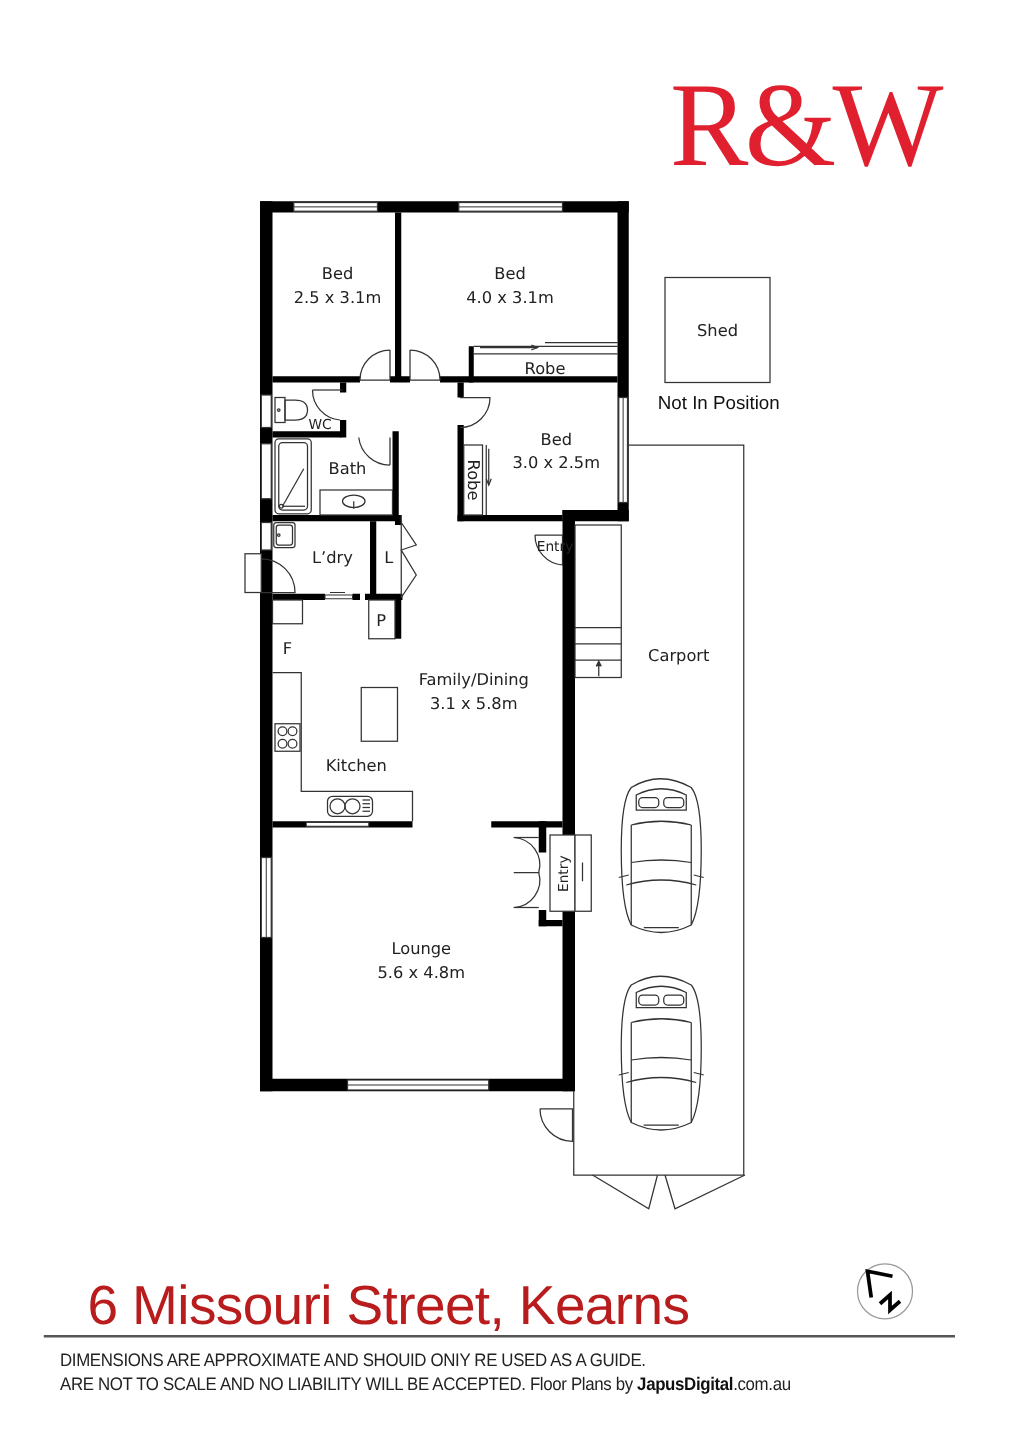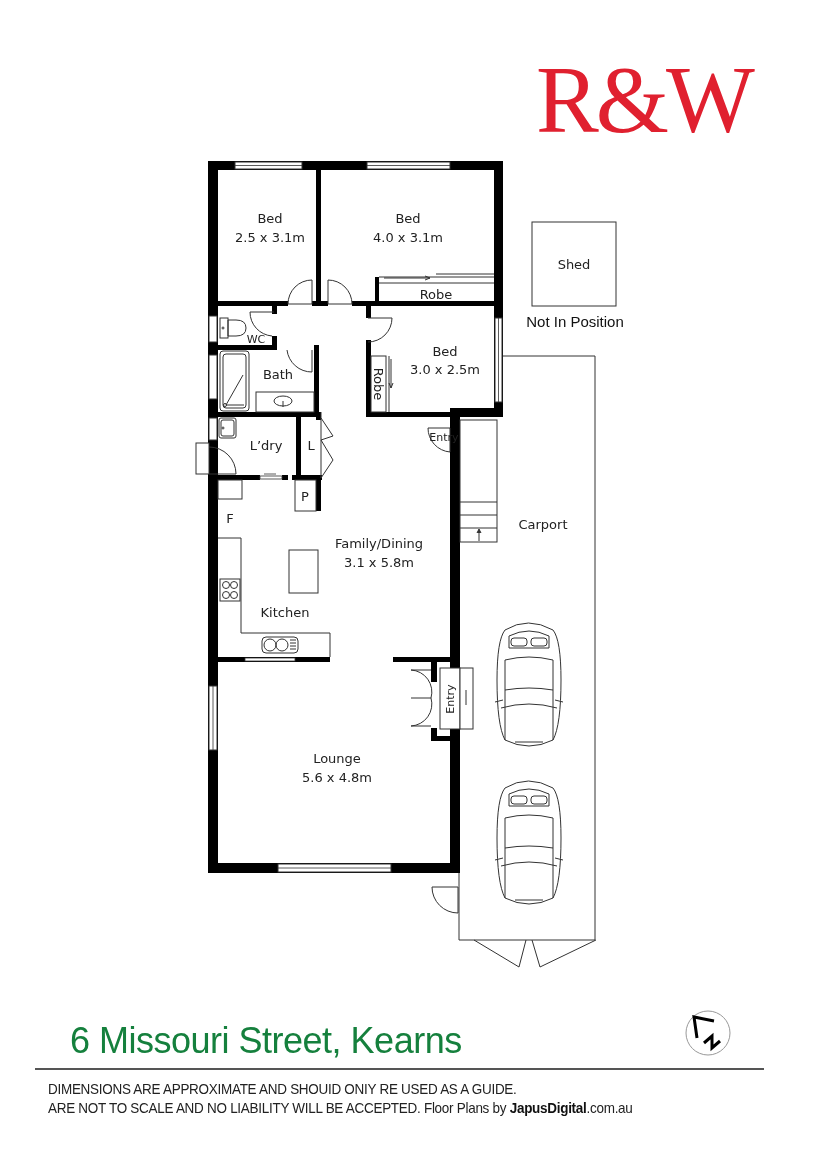--- a/index.html
+++ b/index.html
@@ -2,21 +2,21 @@
 <html><head>
 <meta charset="utf-8">
 <style>
   html, body { margin: 0; padding: 0; background: #ffffff; }
   body { width: 813px; height: 1150px; position: relative; overflow: hidden; font-family: "Liberation Sans", sans-serif; }
   .logo { position: absolute; left: 536px; top: 52px; font-family: "Liberation Serif", serif; font-size: 96px; line-height: 1; color: #e0202f; letter-spacing: -3px; transform: scaleX(0.98); transform-origin: left top; font-weight: normal; }
   svg.plan { position: absolute; left: 0; top: 0; width: 813px; height: 1000px; }
   .lbl { font-family: "DejaVu Sans", sans-serif; font-size: 13px; fill: #222; }
   .lbl-sm { font-family: "DejaVu Sans", sans-serif; font-size: 11px; fill: #222; }
   .lbl-ar { font-family: "Liberation Sans", sans-serif; font-size: 15px; fill: #111; }
-  .address { position: absolute; left: 70px; top: 1020px; font-size: 36px; color: #15803d; font-family: "Liberation Sans", sans-serif; letter-spacing: -0.5px; }
+  .address { position: absolute; left: 70px; top: 1020px; font-size: 44px; color: #b91c1c; font-family: "Liberation Sans", sans-serif; letter-spacing: -0.5px; }
   .rule { position: absolute; left: 35px; top: 1068px; width: 729px; height: 2px; background: #555; }
   .disclaimer { position: absolute; left: 48px; top: 1080px; font-size: 14.5px; line-height: 19px; color: #222; font-family: "Liberation Sans", sans-serif; letter-spacing: -0.3px; transform: scaleX(0.93); transform-origin: left top; white-space: nowrap; }
   .disclaimer b { font-weight: bold; color: #111; }
   .compass { position: absolute; left: 684px; top: 1009px; width: 48px; height: 48px; }
 </style>
 </head>
 <body>
 
 <div class="logo">R&amp;W</div>
 

